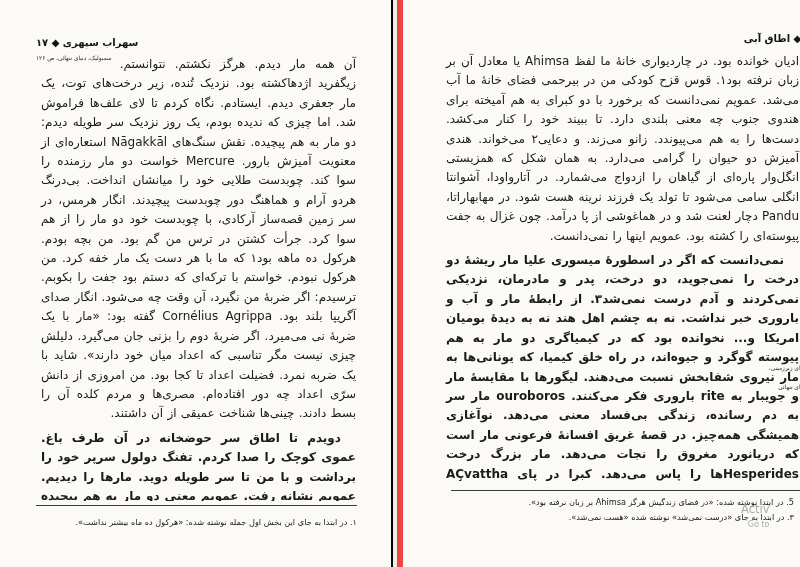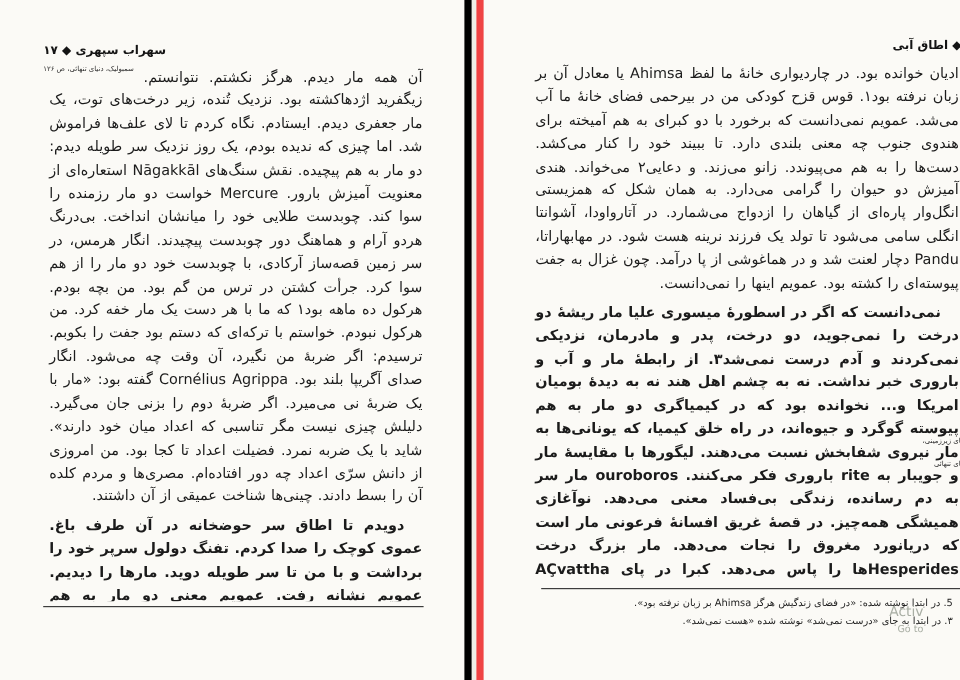--- a/index.html
+++ b/index.html
@@ -5,21 +5,21 @@
   html,body{margin:0;padding:0;}
   body{
     width:800px;height:567px;overflow:hidden;position:relative;
     background:#eef0e8;
     font-family:"DejaVu Sans",sans-serif;
   }
   .page{
     position:absolute;top:0;height:567px;background:#fbfaf6;
     direction:rtl;
   }
-  .page-left{left:0;width:393px;border-right:6px solid #000000;box-sizing:border-box;}
+  .page-left{left:0;width:393px;border-right:2px solid #000000;box-sizing:border-box;}
   .page-right{left:397px;width:440px;border-left:6px solid #ef4444;box-sizing:border-box;}
 
   .running-head{
     position:absolute;font-weight:bold;font-size:10px;color:#141414;
     direction:rtl;white-space:nowrap;letter-spacing:.2px;
   }
   .rh-left{top:37px;left:36px;}
   .rh-right{top:33px;right:20px;}
 
   .body-block{
@@ -72,20 +72,23 @@
     <div class="running-head rh-left">سهراب سپهری ◆ ۱۷</div>
 
     <div class="body-block bb-left">
       <div class="mnote-float">سمبولیک، دنیای تنهائی، ص ۱۲۶</div>
     <div class="para">آن همه مار دیدم. هرگز نکشتم. نتوانستم. زیگفرید اژدهاکشته بود. نزدیک تُنده، زیر درخت‌های توت، یک مار جعفری دیدم. ایستادم. نگاه کردم تا لای علف‌ها فراموش شد. اما چیزی که ندیده بودم، یک روز نزدیک سر طویله دیدم: دو مار به هم پیچیده. نقش سنگ‌های Nāgakkāl استعاره‌ای از معنویت آمیزش بارور. Mercure خواست دو مار رزمنده را سوا کند. چوبدست طلایی خود را میانشان انداخت. بی‌درنگ هردو آرام و هماهنگ دور چوبدست پیچیدند. انگار هرمس، در سر زمین قصه‌ساز آرکادی، با چوبدست خود دو مار را از هم سوا کرد. جرأت کشتن در ترس من گم بود. من بچه بودم. هرکول ده ماهه بود۱ که ما با هر دست یک مار خفه کرد. من هرکول نبودم. خواستم با ترکه‌ای که دستم بود جفت را بکوبم. ترسیدم: اگر ضربهٔ من نگیرد، آن وقت چه می‌شود. انگار صدای آگریپا بلند بود. Cornélius Agrippa گفته بود: «مار با یک ضربهٔ نی می‌میرد. اگر ضربهٔ دوم را بزنی جان می‌گیرد. دلیلش چیزی نیست مگر تناسبی که اعداد میان خود دارند». شاید با یک ضربه نمرد. فضیلت اعداد تا کجا بود. من امروزی از دانش سرّی اعداد چه دور افتاده‌ام. مصری‌ها و مردم کلده آن را بسط دادند. چینی‌ها شناخت عمیقی از آن داشتند.</div>
         <div class="para">دویدم تا اطاق سر حوضخانه در آن طرف باغ. عموی کوچک را صدا کردم. تفنگ دولول سرپر خود را برداشت و با من تا سر طویله دوید. مارها را دیدیم. عمویم نشانه رفت. عمویم معنی دو مار به هم پیچیده را بلد نبود. نه از اساطیر خبر داشت. و نه تاریخ</div>
       </div>
 
     <div class="footnote-rule fr-left"></div>
 
+    <div class="footnotes fn-left">
+        <div class="fnote">۱. در ابتدا به جای این بخش اول جمله نوشته شده: «هرکول ده ماه بیشتر نداشت».</div>
+      </div>
   </section>
 
   <section class="page page-right">
     <div class="running-head rh-right">۱۸ ◆ اطاق آبی</div>
 
     <div class="body-block bb-right">
         <div class="para">ادیان خوانده بود. در چاردیواری خانهٔ ما لفظ Ahimsa یا معادل آن بر زبان نرفته بود۱. قوس قزح کودکی من در بیرحمی فضای خانهٔ ما آب می‌شد. عمویم نمی‌دانست که برخورد با دو کبرای به هم آمیخته برای هندوی جنوب چه معنی بلندی دارد. تا ببیند خود را کنار می‌کشد. دست‌ها را به هم می‌پیوندد. زانو می‌زند. و دعایی۲ می‌خواند. هندی آمیزش دو حیوان را گرامی می‌دارد. به همان شکل که همزیستی انگل‌وار پاره‌ای از گیاهان را ازدواج می‌شمارد. در آتارواودا، آشوانتا انگلی سامی می‌شود تا تولد یک فرزند نرینه هست شود. در مهابهاراتا، Pandu دچار لعنت شد و در هماغوشی از پا درآمد. چون غزال به جفت پیوسته‌ای را کشته بود. عمویم اینها را نمی‌دانست.</div>
         <div class="para">نمی‌دانست که اگر در اسطورهٔ میسوری علیا مار ریشهٔ دو درخت را نمی‌جوید، دو درخت، پدر و مادرمان، نزدیکی نمی‌کردند و آدم درست نمی‌شد۳. از رابطهٔ مار و آب و باروری خبر نداشت. نه به چشم اهل هند نه به دیدهٔ بومیان امریکا و... نخوانده بود که در کیمیاگری دو مار به هم پیوسته گوگرد و جیوه‌اند، در راه خلق کیمیا، که یونانی‌ها به مار نیروی شفابخش نسبت می‌دهند. لیگورها با مقایسهٔ مار و جویبار به rite باروری فکر می‌کنند. ouroboros مار سر به دم رسانده، زندگی بی‌فساد معنی می‌دهد. نوآغازی همیشگی همه‌چیز. در قصهٔ غریق افسانهٔ فرعونی مار است که دریانورد مغروق را نجات می‌دهد. مار بزرگ درخت Hesperidesها را پاس می‌دهد. کبرا در پای AÇvattha است.</div>
       </div>
 

